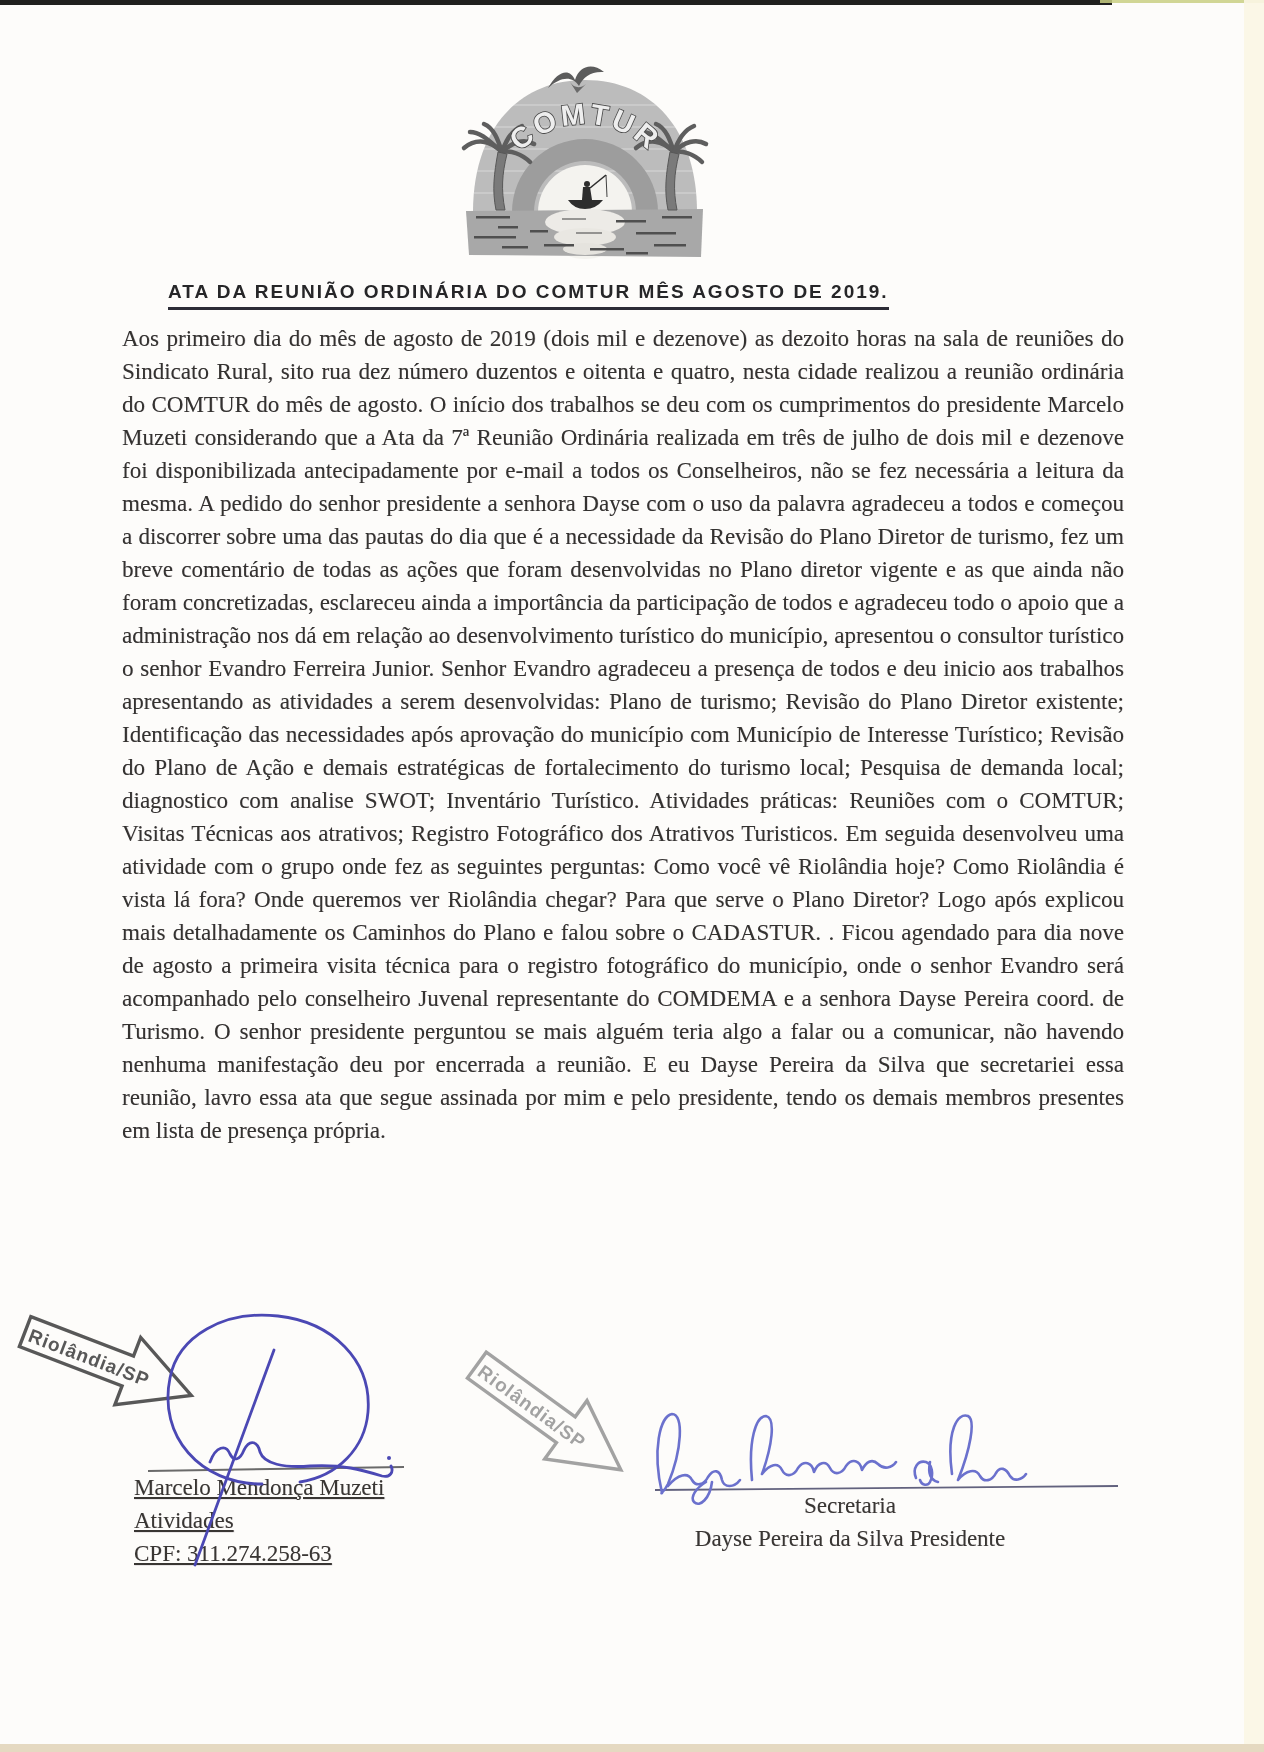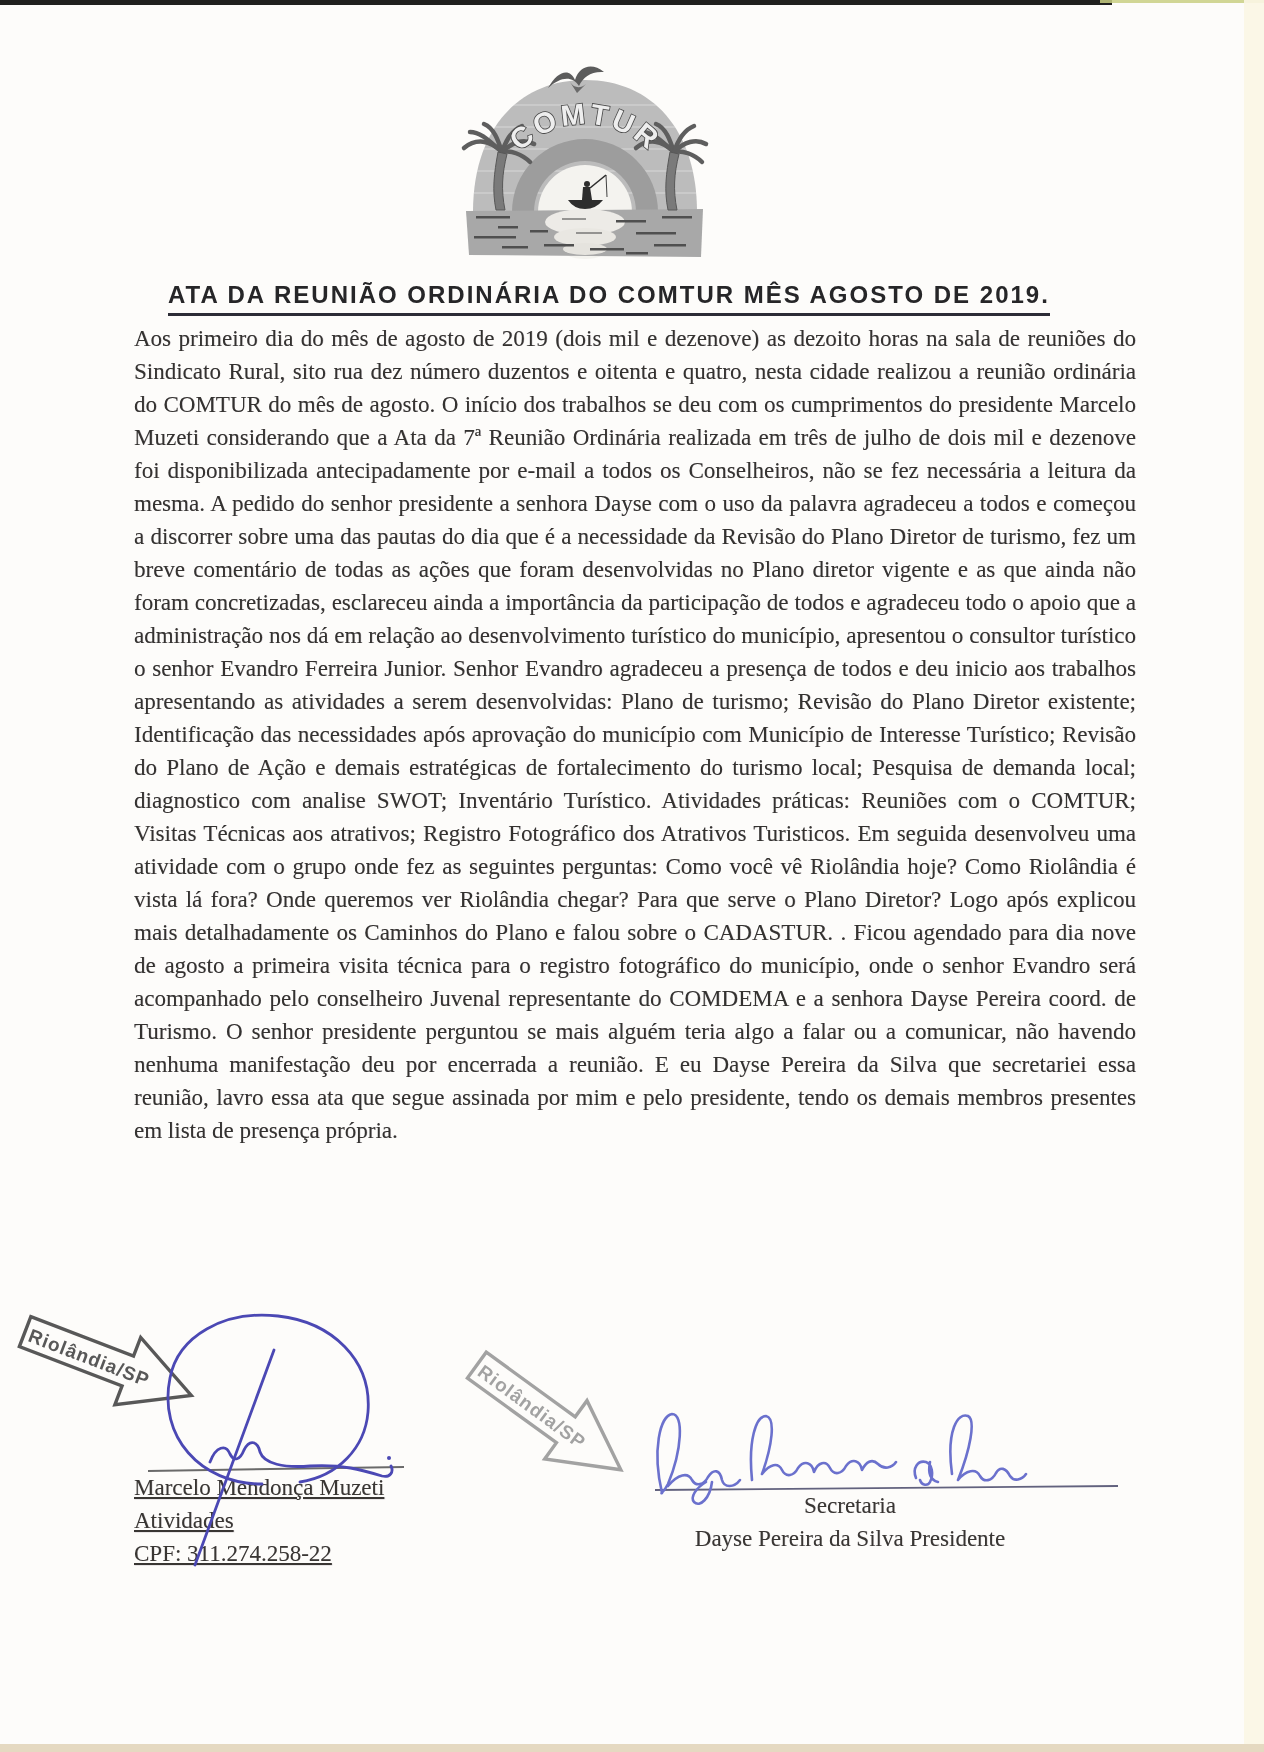--- a/index.html
+++ b/index.html
@@ -9,25 +9,25 @@
     font-family:"Liberation Serif", serif;color:#2f2d2b;
   }
   .scan-top{position:absolute;top:0;left:0;width:1112px;height:5px;background:#20201e;}
   .scan-top-right{position:absolute;top:0;left:1100px;width:164px;height:3px;background:#c9cf82;opacity:.85;}
   .scan-right{position:absolute;top:0;right:0;width:20px;height:1752px;background:#fbf6e4;opacity:.9;}
   .scan-bottom{position:absolute;bottom:0;left:0;width:1264px;height:8px;background:#e5d9c1;}
   .logo{position:absolute;left:440px;top:60px;}
   .title{
     position:absolute;left:168px;top:281px;white-space:nowrap;
     font-family:"Liberation Sans", sans-serif;font-weight:bold;
-    font-size:24px;letter-spacing:2px;color:#262628;
+    font-size:19px;letter-spacing:2px;color:#262628;
   }
   .title span{display:inline-block;border-bottom:3px solid #2c2c36;padding-bottom:4px;}
   .body-text{
-    position:absolute;left:134px;top:322px;width:1002px;
+    position:absolute;left:122px;top:322px;width:1002px;
     font-size:23px;line-height:33px;text-align:justify;
     color:#343230;text-shadow:0.4px 0.4px 0.6px rgba(80,70,85,.35);
   }
   .sig-block{position:absolute;font-size:23px;line-height:33px;color:#393633;
     text-shadow:0.4px 0.4px 0.6px rgba(80,70,85,.3);}
   .sig-left{left:134px;top:1471px;text-align:left;text-decoration:underline;}
   .sig-right{left:620px;top:1489px;width:460px;text-align:center;}
   .sig-overlay{position:absolute;left:0;top:1240px;pointer-events:none;}
   .stamp polygon{fill:none;stroke-width:3.4;}
   .stamp text{font-family:"Liberation Sans", sans-serif;font-weight:bold;
@@ -118,21 +118,21 @@
 
   <div class="title">
     <span>ATA DA REUNIÃO ORDINÁRIA DO COMTUR MÊS AGOSTO DE 2019.</span>
   </div>
 
   <div class="body-text">Aos primeiro  dia do mês de agosto de 2019 (dois mil e dezenove) as dezoito horas na sala de reuniões do Sindicato Rural, sito rua dez número duzentos e oitenta e quatro, nesta cidade realizou a reunião ordinária do COMTUR do mês de agosto. O início dos trabalhos se deu com os cumprimentos do presidente Marcelo Muzeti  considerando que a Ata da 7ª Reunião Ordinária realizada em três de julho de dois mil e dezenove foi disponibilizada antecipadamente por e-mail a todos os Conselheiros, não se fez necessária a leitura da mesma. A pedido do senhor presidente a senhora Dayse com o uso da palavra agradeceu a todos e começou a discorrer sobre uma das pautas do dia que é a necessidade da Revisão do Plano Diretor de turismo, fez um breve comentário de todas as ações que foram desenvolvidas no Plano diretor vigente e as que ainda não foram concretizadas, esclareceu ainda a importância da participação de todos e agradeceu todo o apoio que a administração nos dá em relação ao desenvolvimento turístico do município, apresentou o consultor turístico o senhor Evandro Ferreira Junior. Senhor Evandro agradeceu a presença de todos e deu inicio aos trabalhos apresentando as atividades a serem desenvolvidas: Plano de turismo; Revisão do Plano Diretor existente; Identificação das necessidades após aprovação do município com Município de Interesse Turístico; Revisão do Plano de Ação e demais estratégicas de fortalecimento do turismo local; Pesquisa de demanda local; diagnostico com analise SWOT; Inventário Turístico. Atividades práticas: Reuniões com o COMTUR;  Visitas Técnicas aos atrativos; Registro Fotográfico dos Atrativos Turisticos. Em seguida desenvolveu uma atividade com o grupo onde fez as seguintes perguntas:  Como você vê Riolândia hoje? Como Riolândia é vista lá fora? Onde queremos ver Riolândia chegar? Para que serve o Plano Diretor? Logo após explicou mais detalhadamente os Caminhos do Plano e falou sobre o CADASTUR. . Ficou agendado para dia nove de agosto a primeira visita técnica para o registro fotográfico do município, onde o senhor Evandro será acompanhado pelo conselheiro Juvenal representante do COMDEMA e a senhora Dayse Pereira coord. de Turismo. O senhor presidente perguntou se mais alguém teria algo a falar ou a comunicar, não havendo nenhuma manifestação deu por encerrada a reunião. E eu Dayse Pereira da Silva que secretariei essa  reunião, lavro essa ata que segue assinada por mim e pelo presidente, tendo os demais membros presentes em lista de presença própria.</div>
 
   <div class="sig-block sig-left">
     <div>Marcelo Mendonça Muzeti</div>
     <div>Atividades</div>
-    <div>CPF: 311.274.258-22</div>
+    <div>CPF: 311.274.258-63</div>
   </div>
   <div class="sig-block sig-right">
     <div>Secretaria</div>
     <div>Dayse Pereira da Silva Presidente</div>
   </div>
 
   <svg class="sig-overlay" width="1264" height="420" viewBox="0 0 1264 420" xmlns="http://www.w3.org/2000/svg">
 
     <g class="stamp" stroke="#424242" fill="#424242" opacity=".88" transform="translate(38,58) rotate(21)">
       <polygon points="0,20 110,20 110,0 178,36 110,72 110,52 0,52"></polygon>

